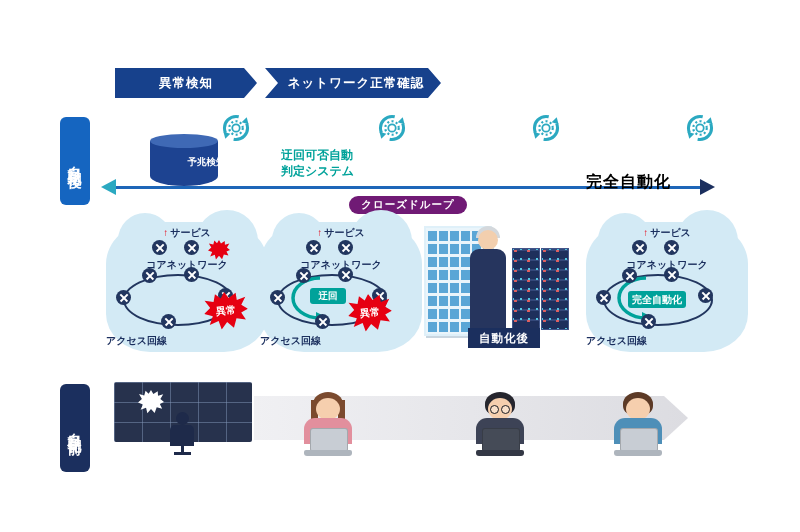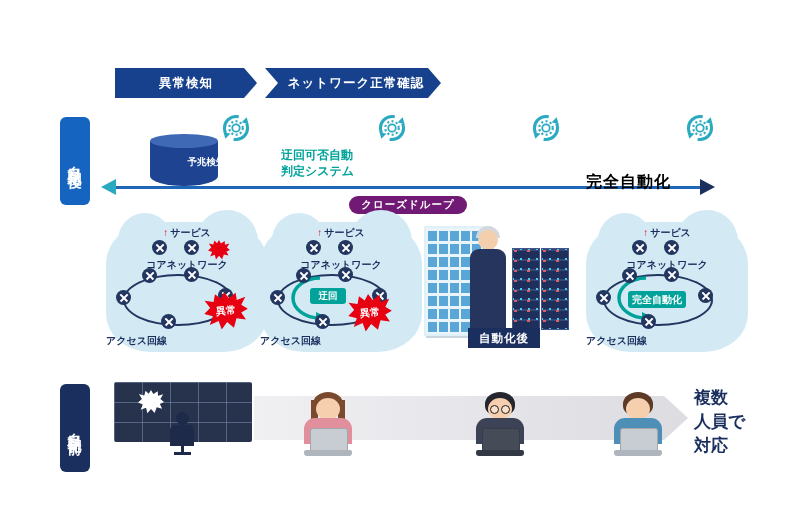--- a/index.html
+++ b/index.html
@@ -302,20 +302,15 @@
     <div class="w-base"></div>
   </div>
   <div class="worker wk3">
     <div class="w-hair"></div>
     <div class="w-head"></div>
     <div class="w-body"></div>
     <div class="w-lid"></div>
     <div class="w-base"></div>
   </div>
 
-  <div class="note">
-    <div>複数</div>
-    <div>人員で</div>
-    <div>対応</div>
-  </div>
 
 
 </div>
 
 </body></html>

